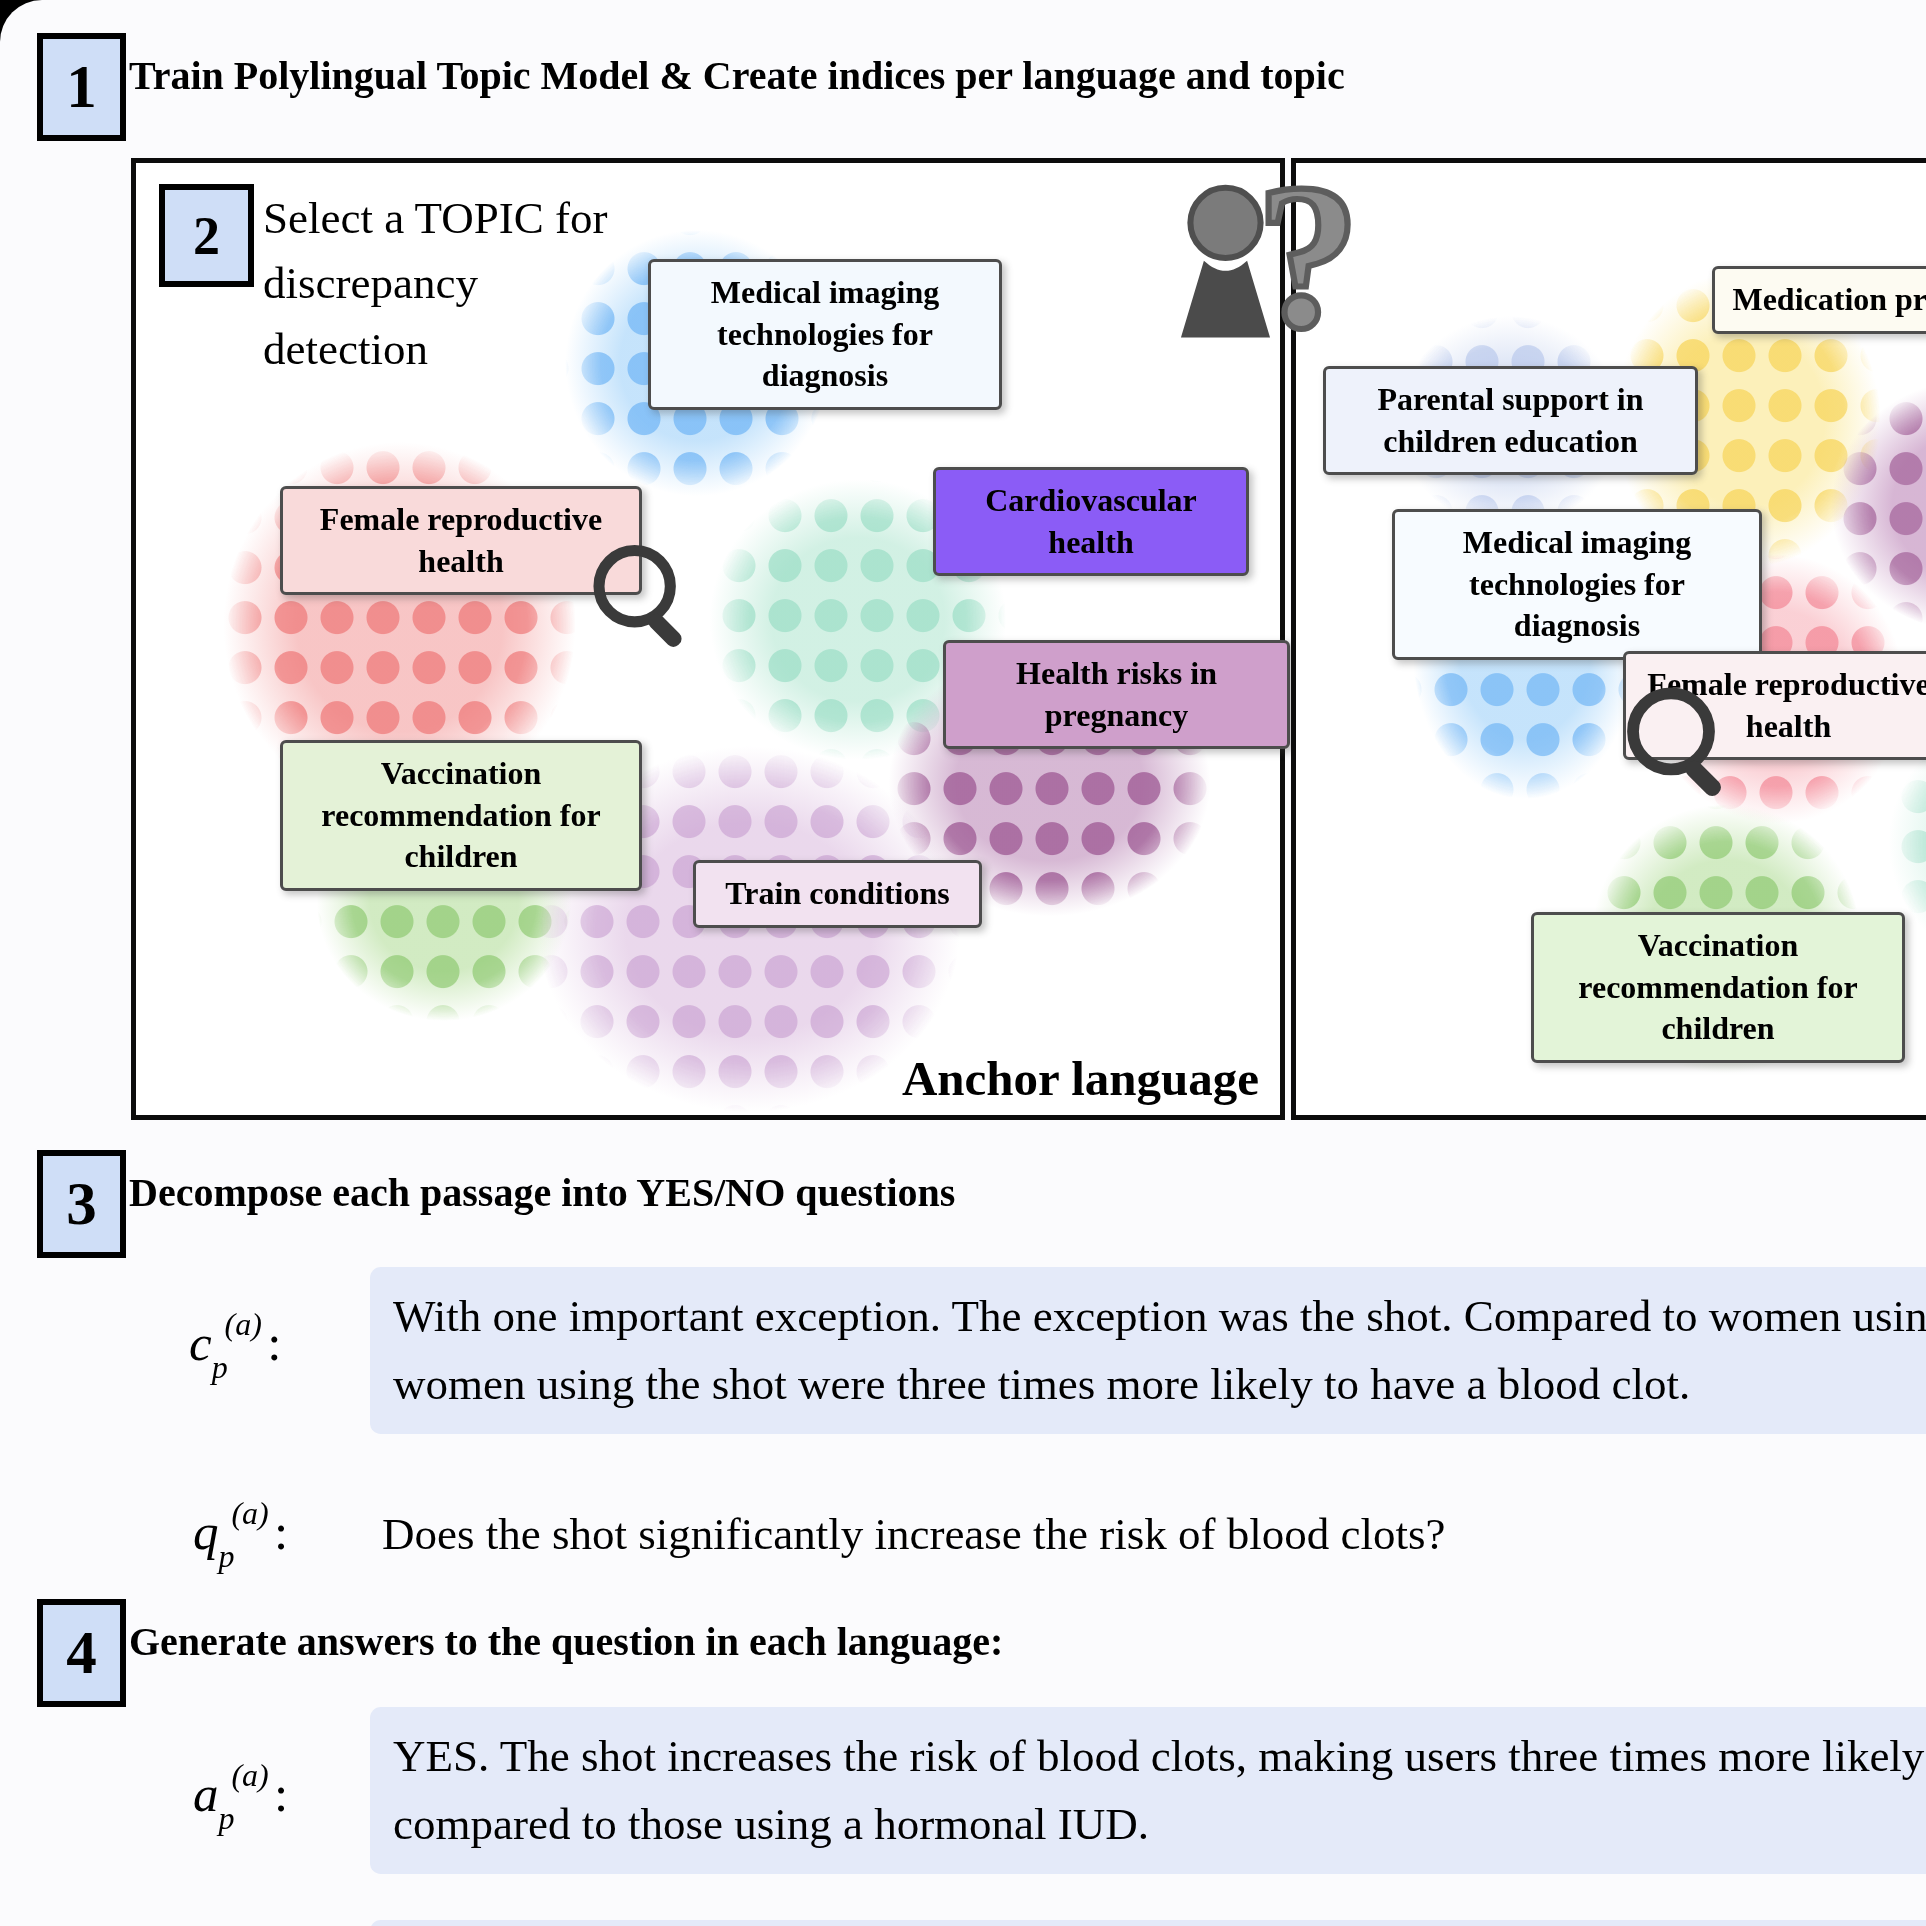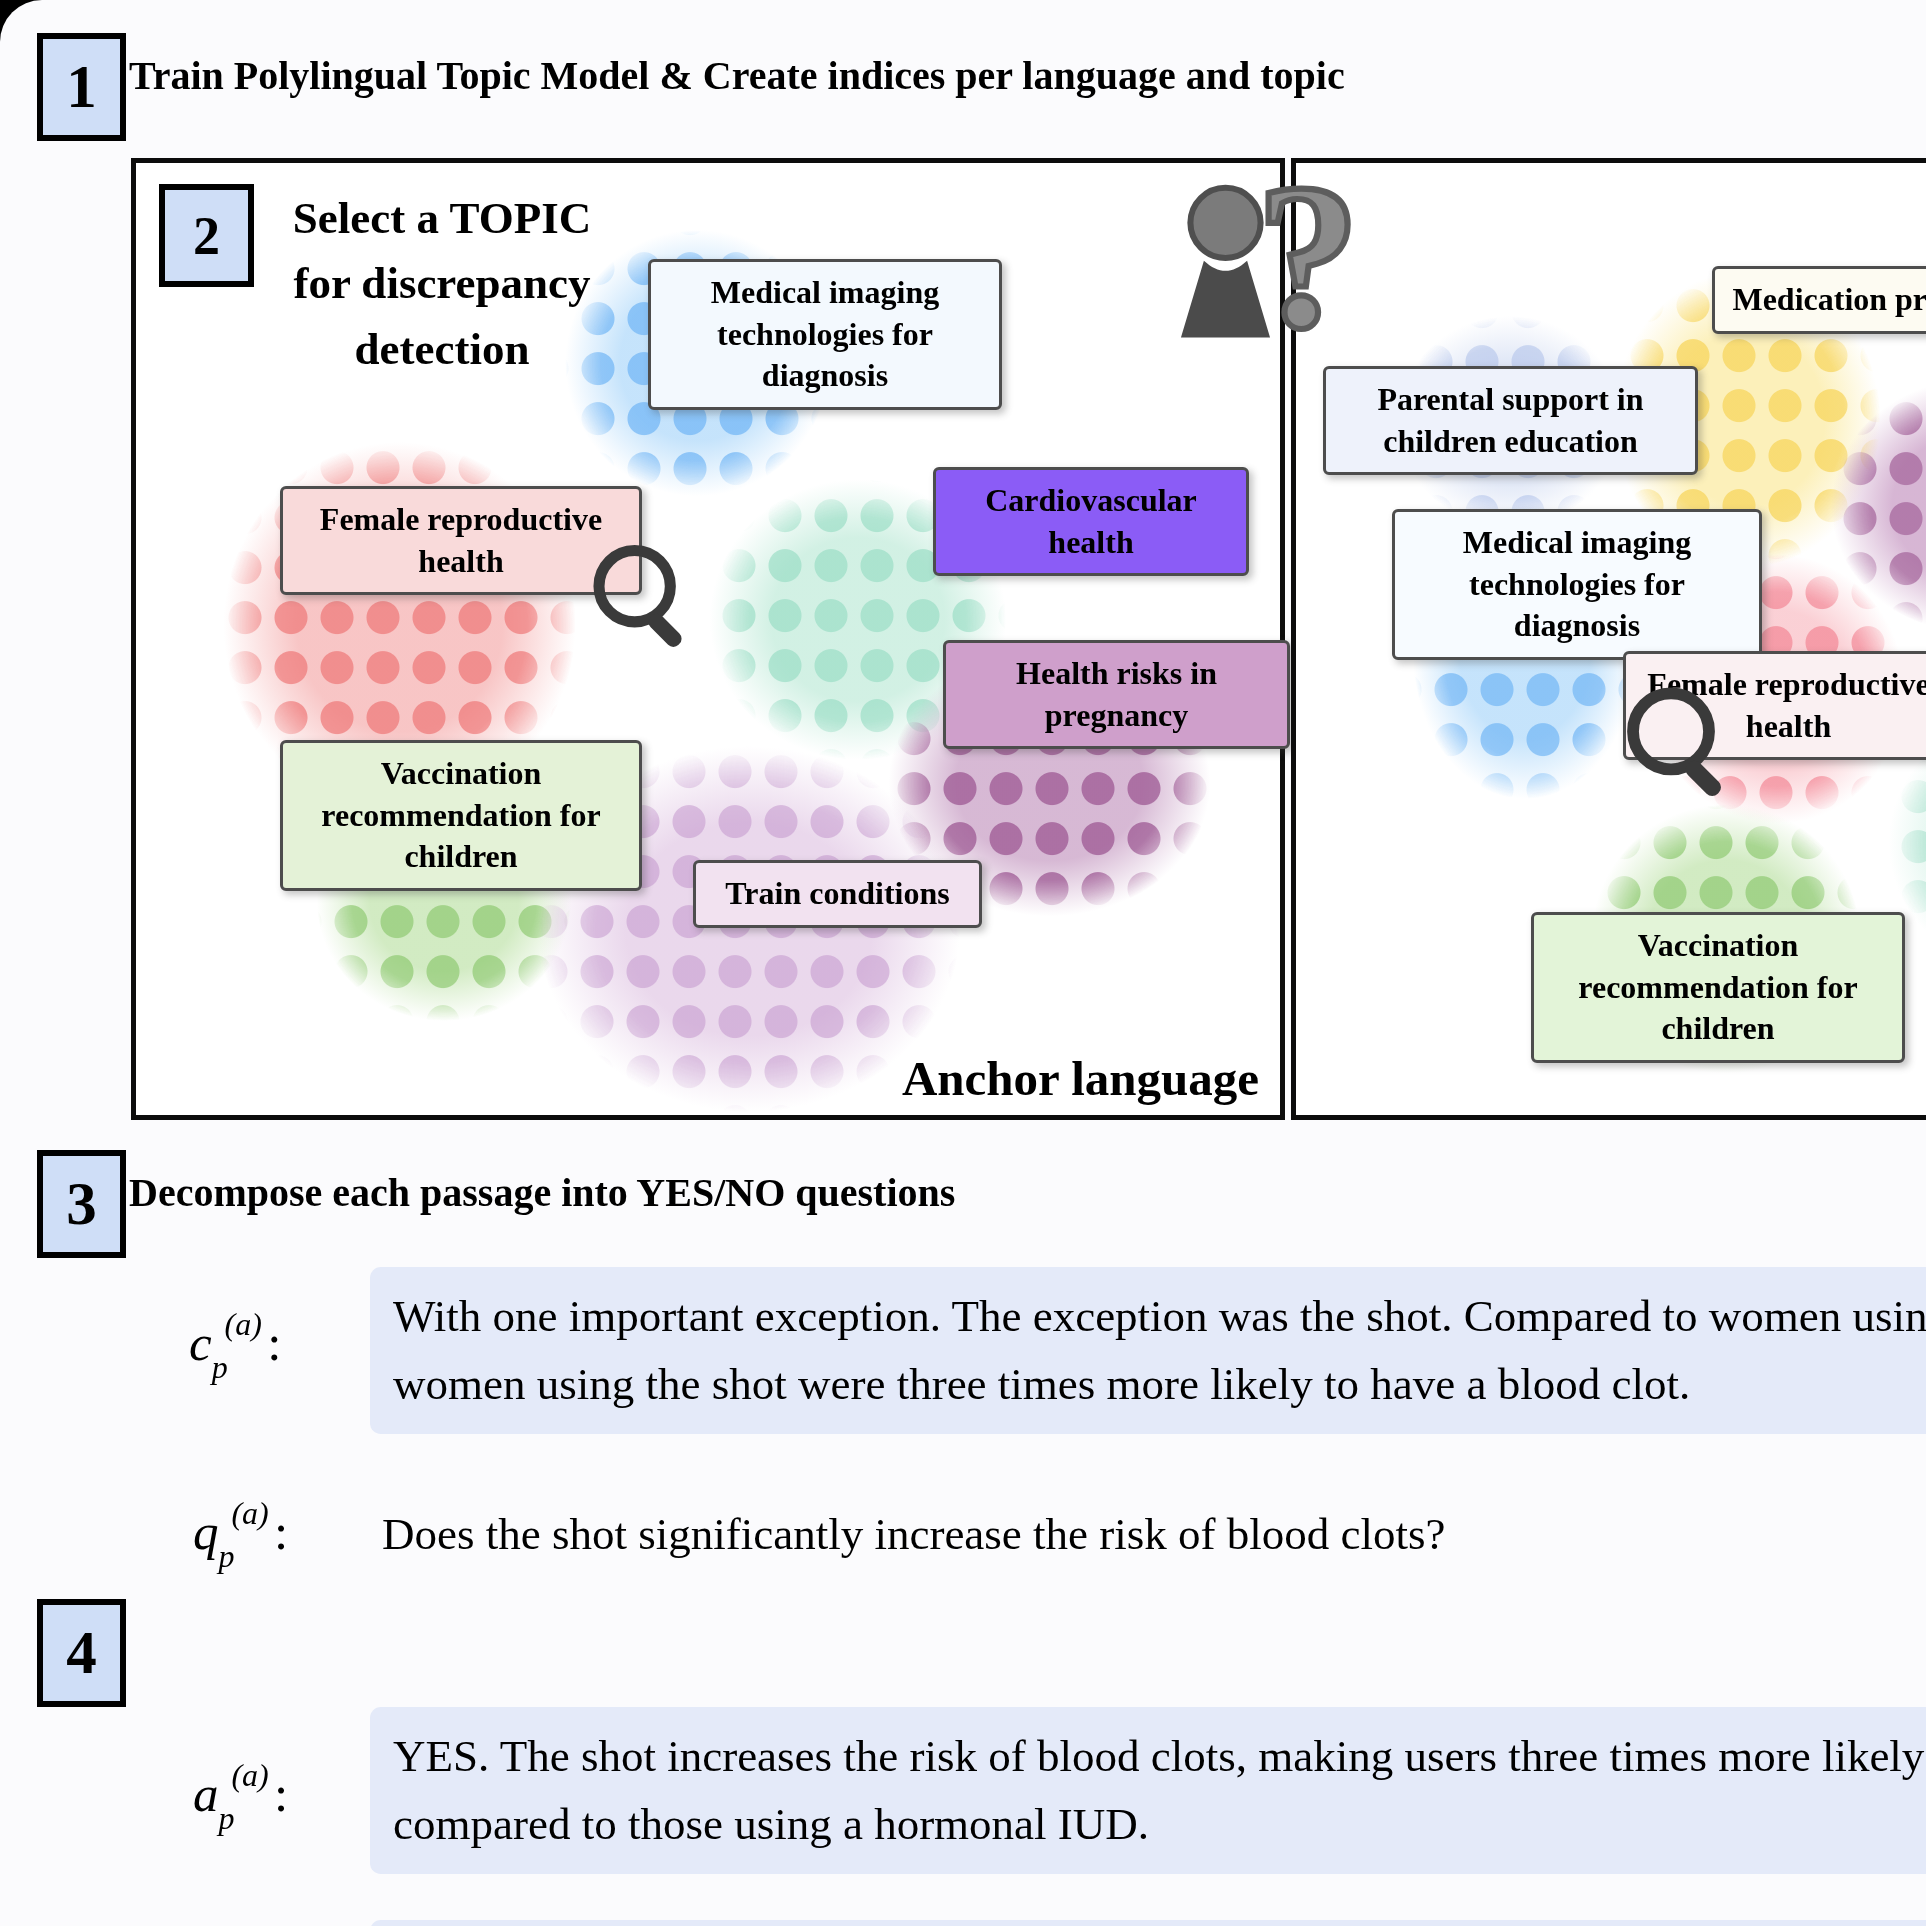--- a/index.html
+++ b/index.html
@@ -12,21 +12,21 @@
   .step-title{position:absolute;font-weight:bold;font-size:40px;white-space:nowrap;z-index:6;}
 
   
   .panel{position:absolute;top:158px;height:952px;background:#fff;border:5.4px solid #0c0c0c;z-index:2;}
   .panel.anchor{left:131px;width:1144px;}
   .panel.comparison{left:1291px;width:1125px;}
   .panel-caption{position:absolute;right:21px;bottom:8.5px;font-weight:bold;font-size:49px;z-index:5;white-space:nowrap;}
 
   .step2-box{position:absolute;left:23px;top:21px;width:83px;height:91px;background:#cfdef7;border:6.2px solid #000;
     display:flex;align-items:center;justify-content:center;font-weight:bold;font-size:54px;z-index:6;}
-  .step2-title{position:absolute;left:127px;top:23px;width:358px;font-weight:bold;font-size:45px;line-height:1.45;z-index:6;text-align:center;}
+  .step2-title{position:absolute;left:127px;top:23px;width:358px;font-weight:normal;font-size:45px;line-height:1.45;z-index:6;}
 
   
   .cloud{position:absolute;border-radius:50%;z-index:1;
     background:radial-gradient(closest-side,var(--haze) 0%,var(--haze) 42%,transparent 72%);}
   .cloud::after{content:"";position:absolute;inset:5%;border-radius:50%;
     background-image:radial-gradient(circle 17px at 20px 21.6px,var(--dot) 0 16px,transparent 17px);
     background-size:46px 50px;
     -webkit-mask-image:radial-gradient(closest-side,#000 0 58%,transparent 80%);
     mask-image:radial-gradient(closest-side,#000 0 58%,transparent 80%);
     opacity:.92;}
@@ -125,20 +125,21 @@
   <div class="num-box" style="left:37px;top:1150px;">3</div>
   <div class="step-title" style="left:129px;top:1169px;">Decompose each passage into YES/NO questions</div>
 
   <div class="mlabel" style="left:189px;top:1306px;"><span>c</span><sub>p</sub><sup>(a)</sup><span class="colon">:</span></div>
   <div class="bluebox" style="top:1267px;">With one important exception. The exception was the shot. Compared to women using a hormonal IUD, women using the shot were three times more likely to have a blood clot.</div>
 
   <div class="mlabel" style="left:193px;top:1495px;"><span>q</span><sub>p</sub><sup>(a)</sup><span class="colon">:</span></div>
   <div class="plain-text" style="left:382px;top:1508px;">Does the shot significantly increase the risk of blood clots?</div>
 
   <div class="num-box" style="left:37px;top:1599px;">4</div>
+  <div class="step-title" style="left:129px;top:1618px;">Generate answers to the question in each language:</div>
 
   <div class="mlabel" style="left:193px;top:1757px;"><span>a</span><sub>p</sub><sup>(a)</sup><span class="colon">:</span></div>
   <div class="bluebox" style="top:1707px;">YES. The shot increases the risk of blood clots, making users three times more likely to experience them compared to those using a hormonal IUD.</div>
 
   <div class="bluebox" style="top:1920px;">NO. The shot does not contain estrogen and is considered safe for use immediately after childbirth, meaning it does not significantly raise the risk of bblood clots.</div>
 
 </div>
 
 
 </body></html>

